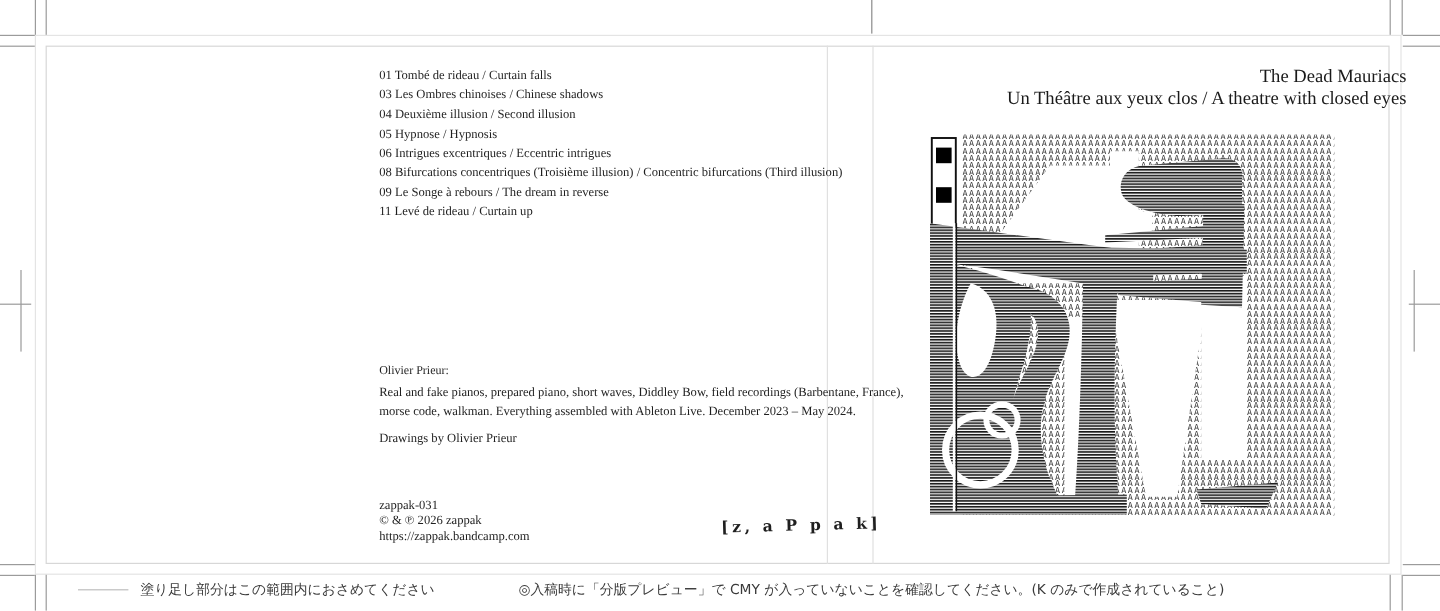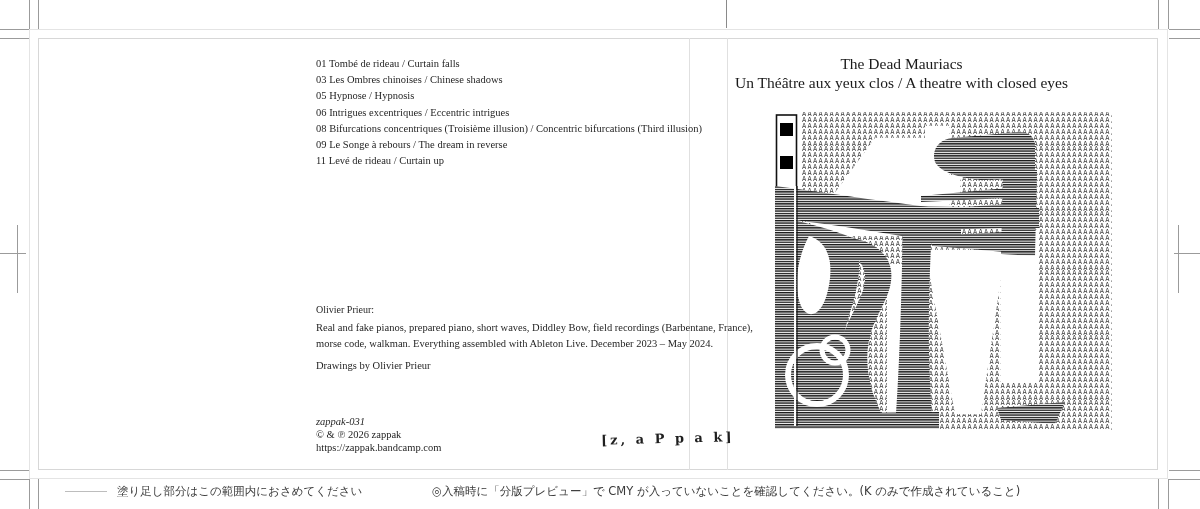--- a/index.html
+++ b/index.html
@@ -15,28 +15,28 @@
   .mark       { background:#9b9b9b; }
   .mark-dark  { background:#8a8a8a; }
 
   
   .tracklist { left:316px; top:56px; width:400px; }
   .track { font-size:10.5px; line-height:16.2px; white-space:nowrap; }
   .credit-h  { left:316px; top:304px; font-size:10px;text-align:right; }
   .credit-l1 { left:316px; top:322px; font-size:10.5px; white-space:nowrap; }
   .credit-l2 { left:316px; top:338px; font-size:10.5px; white-space:nowrap; }
   .credit-dr { left:316px; top:360px; font-size:10.5px; }
-  .cat   { left:316px; top:416px; font-size:10.5px;font-style:italic; }
+  .cat   { left:316px; top:416px; font-size:10.5px; }
   .copy  { left:316px; top:429px; font-size:10.5px; }
   .url   { left:316px; top:442px; font-size:10.5px; }
   .logo  { left:601px; top:431px; font-size:13px; font-weight:bold; letter-spacing:3px;
            transform:rotate(-1.5deg); font-family:"DejaVu Serif",serif; }
 
   
-  .title-wrap { left:686px; top:54px; width:431px; text-align:center; }
+  .title-wrap { left:741px; top:54px; width:431px; text-align:right; }
   .title-line { font-size:15.5px; line-height:19px; color:#1a1a1a; }
 
   .artwork { left:775px; top:112px; width:337px; height:318px; overflow:hidden; }
   .afield  { position:absolute; left:27px; top:0; width:310px; height:318px; overflow:hidden;
              font-family:"DejaVu Sans Mono",monospace; font-size:7px; line-height:5.9px;
              letter-spacing:1.3px; color:#3c3c3c; white-space:pre; }
   .artsvg  { position:absolute; left:0; top:0; }
 
   
   .note { font-family:"DejaVu Sans",sans-serif; font-size:11.5px; color:#3a3a3a; white-space:nowrap; }
@@ -82,20 +82,21 @@
   <div class="abs mark" style="left:17px;top:225px;width:1px;height:68px;"></div>
 </div>
 <div>
   <div class="abs mark" style="left:1174px;top:253px;width:26px;height:1px;"></div>
   <div class="abs mark" style="left:1178px;top:225px;width:1px;height:68px;"></div>
 </div>
 
 <div class="abs tracklist">
   <div class="track">01 Tombé de rideau / Curtain falls</div>
   <div class="track">03 Les Ombres chinoises / Chinese shadows</div>
+  <div class="track">04 Deuxième illusion / Second illusion</div>
   <div class="track">05 Hypnose / Hypnosis</div>
   <div class="track">06 Intrigues excentriques / Eccentric intrigues</div>
   <div class="track">08 Bifurcations concentriques (Troisième illusion) / Concentric bifurcations (Third illusion)</div>
   <div class="track">09 Le Songe à rebours / The dream in reverse</div>
   <div class="track">11 Levé de rideau / Curtain up</div>
 </div>
 
 <div class="abs credit-h">Olivier Prieur:</div>
 <div class="abs credit-l1">Real and fake pianos, prepared piano, short waves, Diddley Bow, field recordings (Barbentane, France),</div>
 <div class="abs credit-l2">morse code, walkman. Everything assembled with Ableton Live. December 2023 – May 2024.</div>

